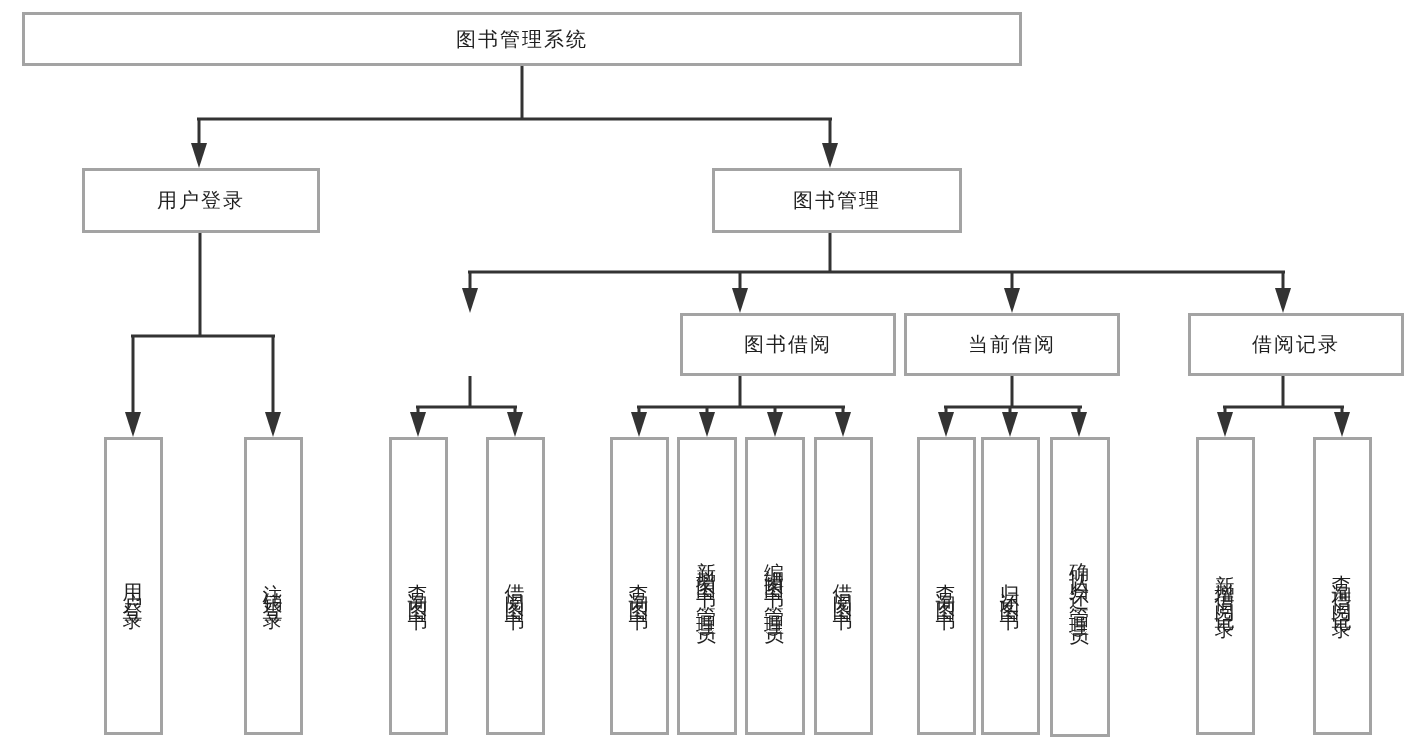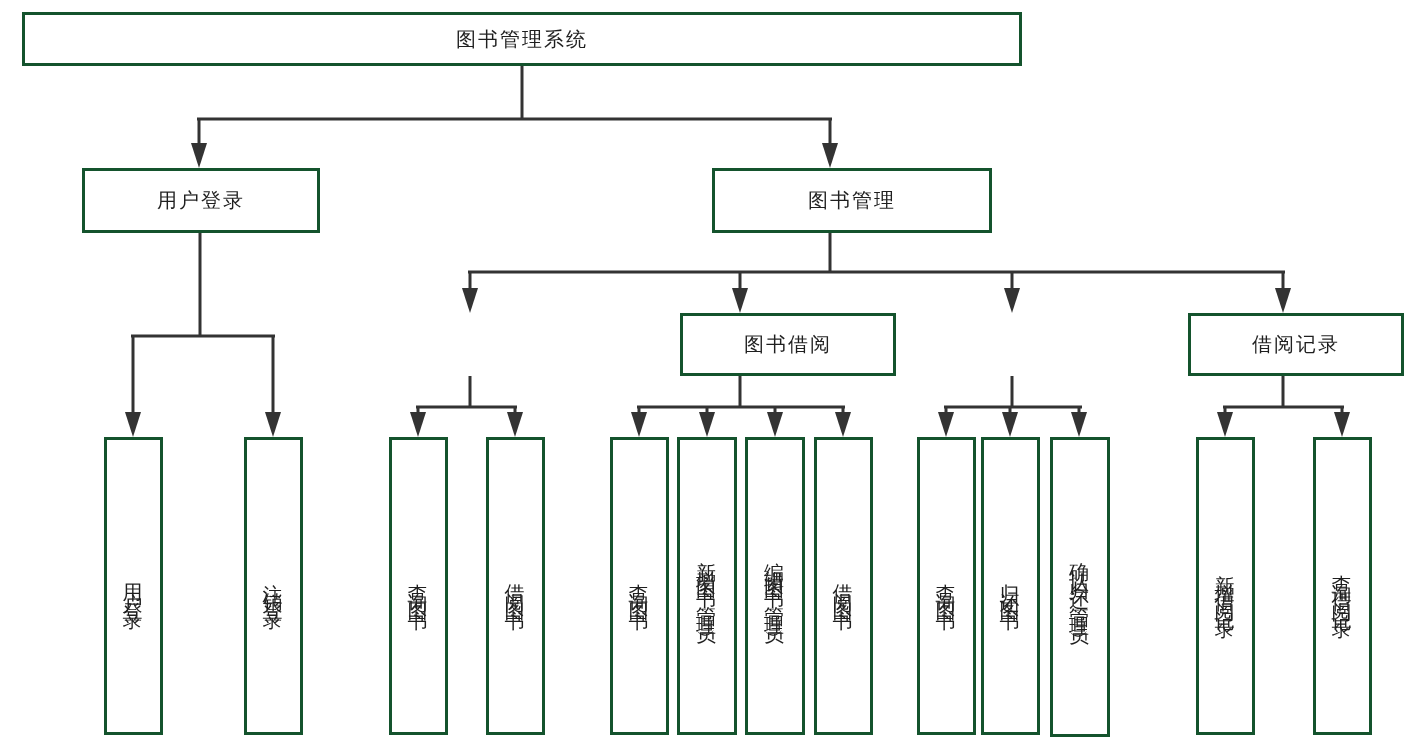--- a/index.html
+++ b/index.html
@@ -17,21 +17,21 @@
   }
   #connectors {
     position: absolute;
     left: 0; top: 0;
     width: 1405px; height: 747px;
     pointer-events: none;
   }
   .node {
     position: absolute;
     box-sizing: border-box;
-    border: 3px solid #14532d;
+    border: 3px solid #a3a3a3;
     background: #ffffff;
     display: flex;
     align-items: center;
     justify-content: center;
     color: #1f1f1f;
     font-size: 20px;
     letter-spacing: 2px;
     white-space: nowrap;
     z-index: 2;
   }
@@ -122,23 +122,24 @@
       <polygon points="1002,412 1018,412 1010,437"></polygon>
       <polygon points="1071,412 1087,412 1079,437"></polygon>
       <polygon points="1217,412 1233,412 1225,437"></polygon>
       <polygon points="1334,412 1350,412 1342,437"></polygon>
     </g>
   </svg>
 
   <div class="node" style="left:22px; top:12px; width:1000px; height:54px;">图书管理系统</div>
 
   <div class="node" style="left:82px; top:168px; width:238px; height:65px;">用户登录</div>
-  <div class="node" style="left:712px; top:168px; width:280px; height:65px;">图书管理</div>
+  <div class="node" style="left:712px; top:168px; width:250px; height:65px;">图书管理</div>
 
   <div class="node" style="left:632px; top:313px; width:216px; height:63px;margin-left:48px;">图书借阅</div>
+  <div class="node" style="left:904px; top:313px; width:216px; height:63px;">当前借阅</div>
   <div class="node" style="left:1175px; top:313px; width:216px; height:63px;margin-left:13px;">借阅记录</div>
 
   <div class="node leaf" style="left:104px; top:437px; width:59px; height:298px;">用户登录</div>
   <div class="node leaf" style="left:244px; top:437px; width:59px; height:298px;">注销登录</div>
   <div class="node leaf" style="left:389px; top:437px; width:59px; height:298px;">查询图书</div>
   <div class="node leaf" style="left:486px; top:437px; width:59px; height:298px;">借阅图书</div>
   <div class="node leaf" style="left:610px; top:437px; width:59px; height:298px;">查询图书</div>
   <div class="node leaf" style="left:677px; top:437px; width:60px; height:298px;">新增图书（管理员）</div>
   <div class="node leaf" style="left:745px; top:437px; width:60px; height:298px;">编辑图书（管理员）</div>
   <div class="node leaf" style="left:814px; top:437px; width:59px; height:298px;">借阅图书</div>

